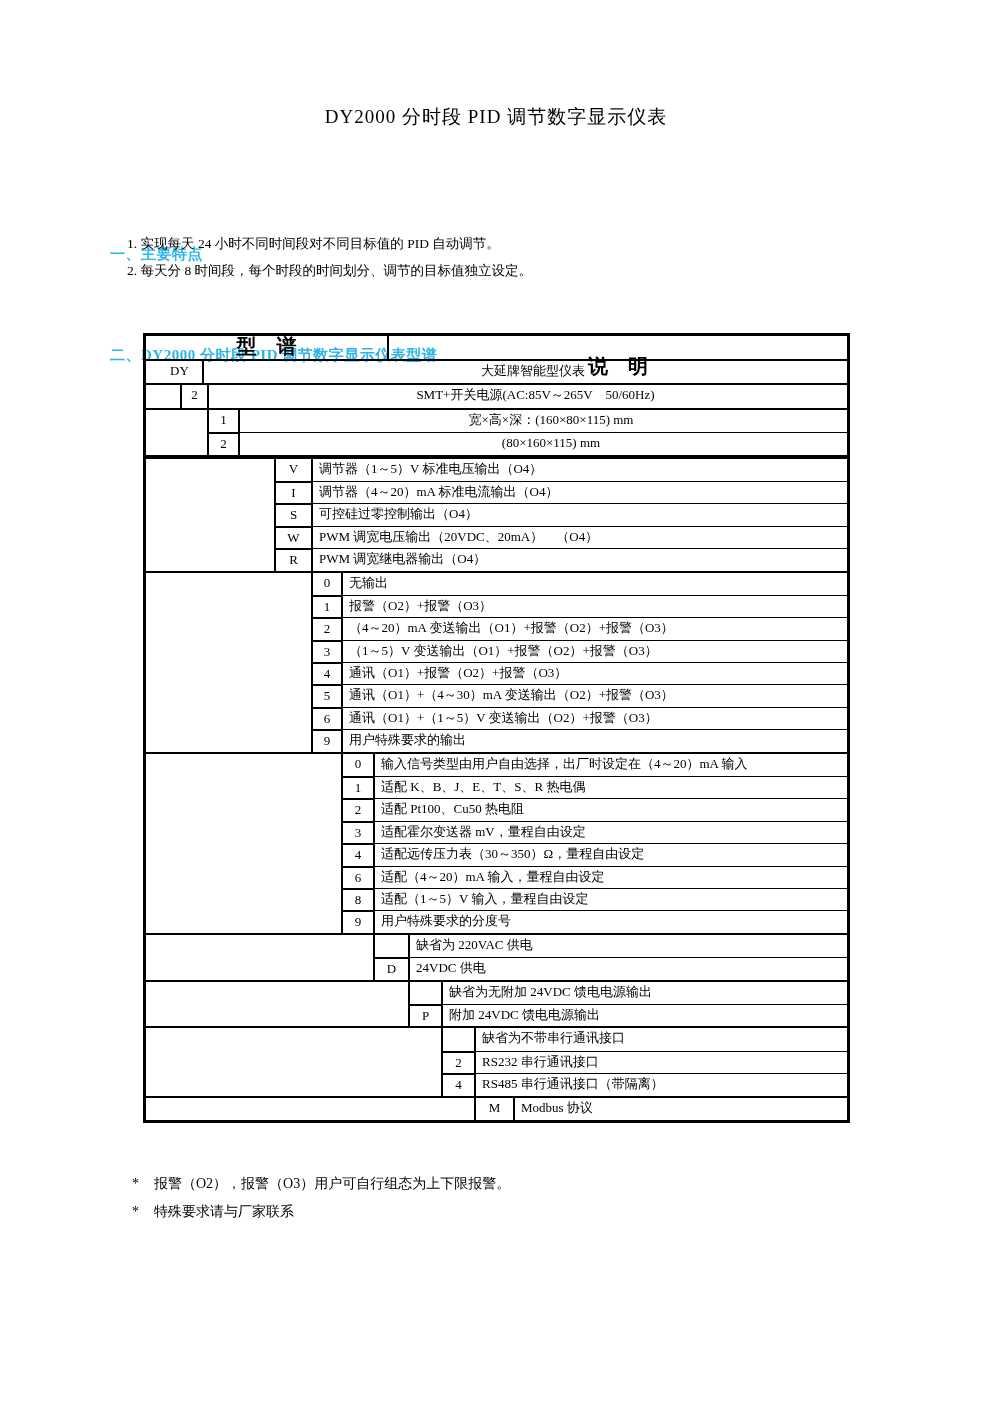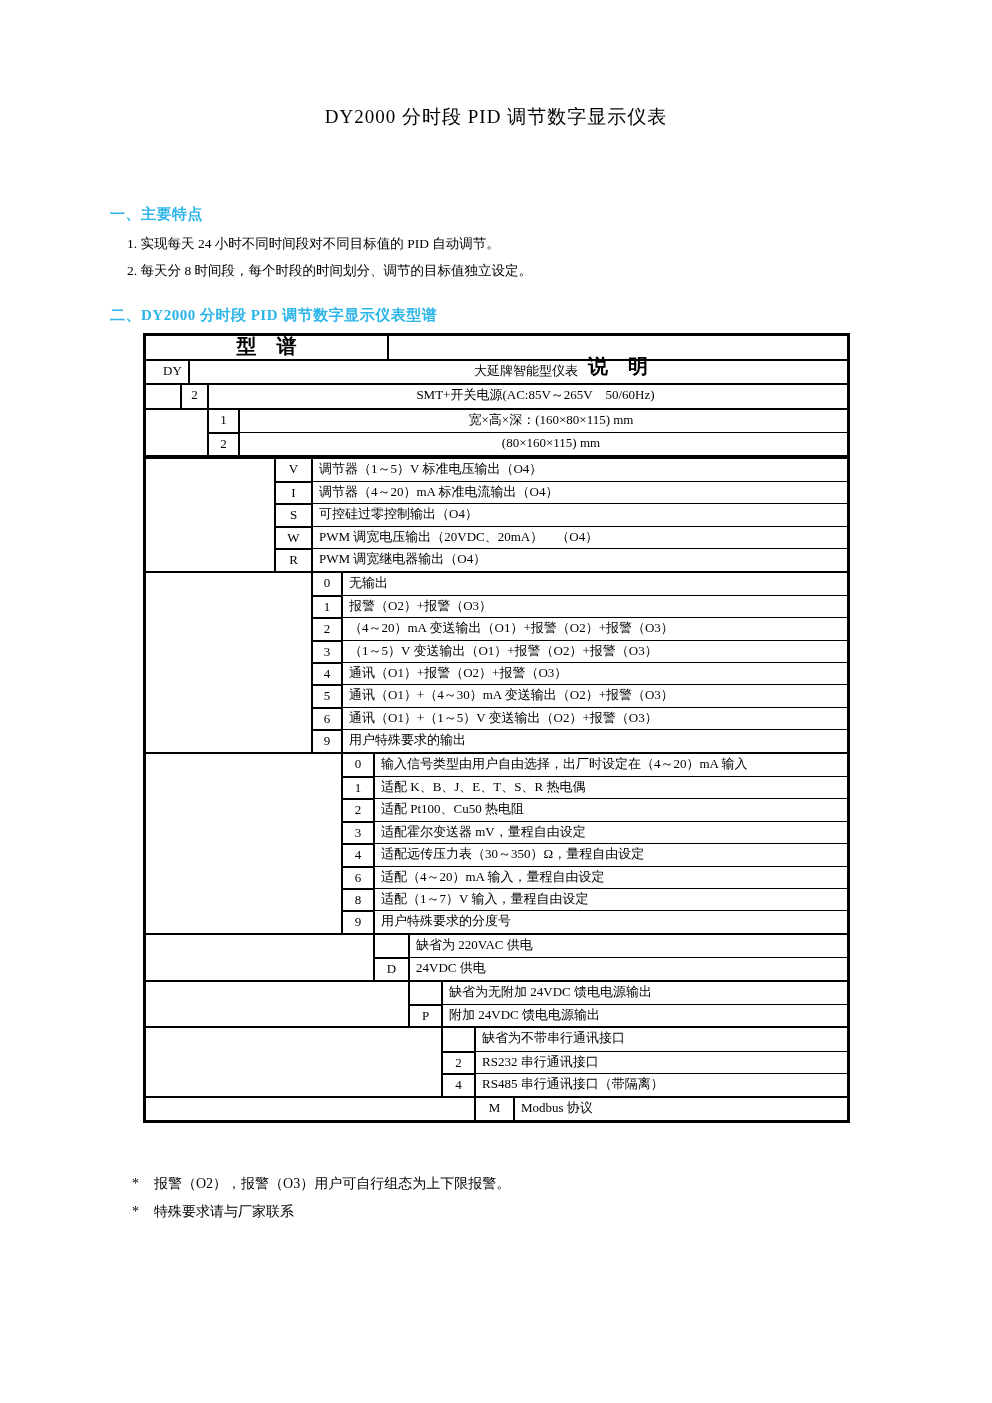--- a/index.html
+++ b/index.html
@@ -12,20 +12,21 @@
   }
   .title {
     position: absolute; top: 104px; left: 0; width: 100%;
     text-align: center; font-size: 19px; letter-spacing: 1px;
   }
   .heading {
     position: absolute; left: 110px;
     font-size: 15px; font-weight: bold;
     color: var(--accent, #2bb5e8);
     letter-spacing: 0.5px;
+    margin-top: 40px;
   }
   #heading-features { top: 205px; }
   #heading-spectrum { top: 306px; }
   .features { position: absolute; left: 127px; top: 230px; font-size: 13.5px; }
   .feat { height: 27px; line-height: 27px; white-space: nowrap; }
 
   .mtable {
     position: absolute; left: 143px; top: 333px; width: 707px;
     border: 3px solid #000; font-size: 13px;
   }
@@ -68,21 +69,21 @@
 
 <div class="mtable">
   <div class="thead">
     <div class="hcell hleft">型　谱</div>
     <div class="hcell hright">说　明</div>
   </div>
   <div id="table-body">
       <div class="group">
         <div class="rows">
           <div class="trow">
-            <div class="code" style="width: 44px; padding-left: 11px;">DY</div>
+            <div class="code" style="width: 58px; padding-left: 11px;">DY</div>
             <div class="desc center">大延牌智能型仪表</div>
           </div>
         </div>
       </div>
       <div class="group">
         <div class="indent" style="width: 36px;"></div>
         <div class="rows">
           <div class="trow">
             <div class="code" style="width: 27px;">2</div>
             <div class="desc center">SMT+开关电源(AC:85V～265V　50/60Hz)</div>
@@ -189,21 +190,21 @@
           <div class="trow">
             <div class="code" style="width: 32px;">4</div>
             <div class="desc">适配远传压力表（30～350）Ω，量程自由设定</div>
           </div>
           <div class="trow">
             <div class="code" style="width: 32px;">6</div>
             <div class="desc">适配（4～20）mA 输入，量程自由设定</div>
           </div>
           <div class="trow">
             <div class="code" style="width: 32px;">8</div>
-            <div class="desc">适配（1～7）V 输入，量程自由设定</div>
+            <div class="desc">适配（1～5）V 输入，量程自由设定</div>
           </div>
           <div class="trow">
             <div class="code" style="width: 32px;">9</div>
             <div class="desc">用户特殊要求的分度号</div>
           </div>
         </div>
       </div>
       <div class="group">
         <div class="indent" style="width: 229px;"></div>
         <div class="rows">

